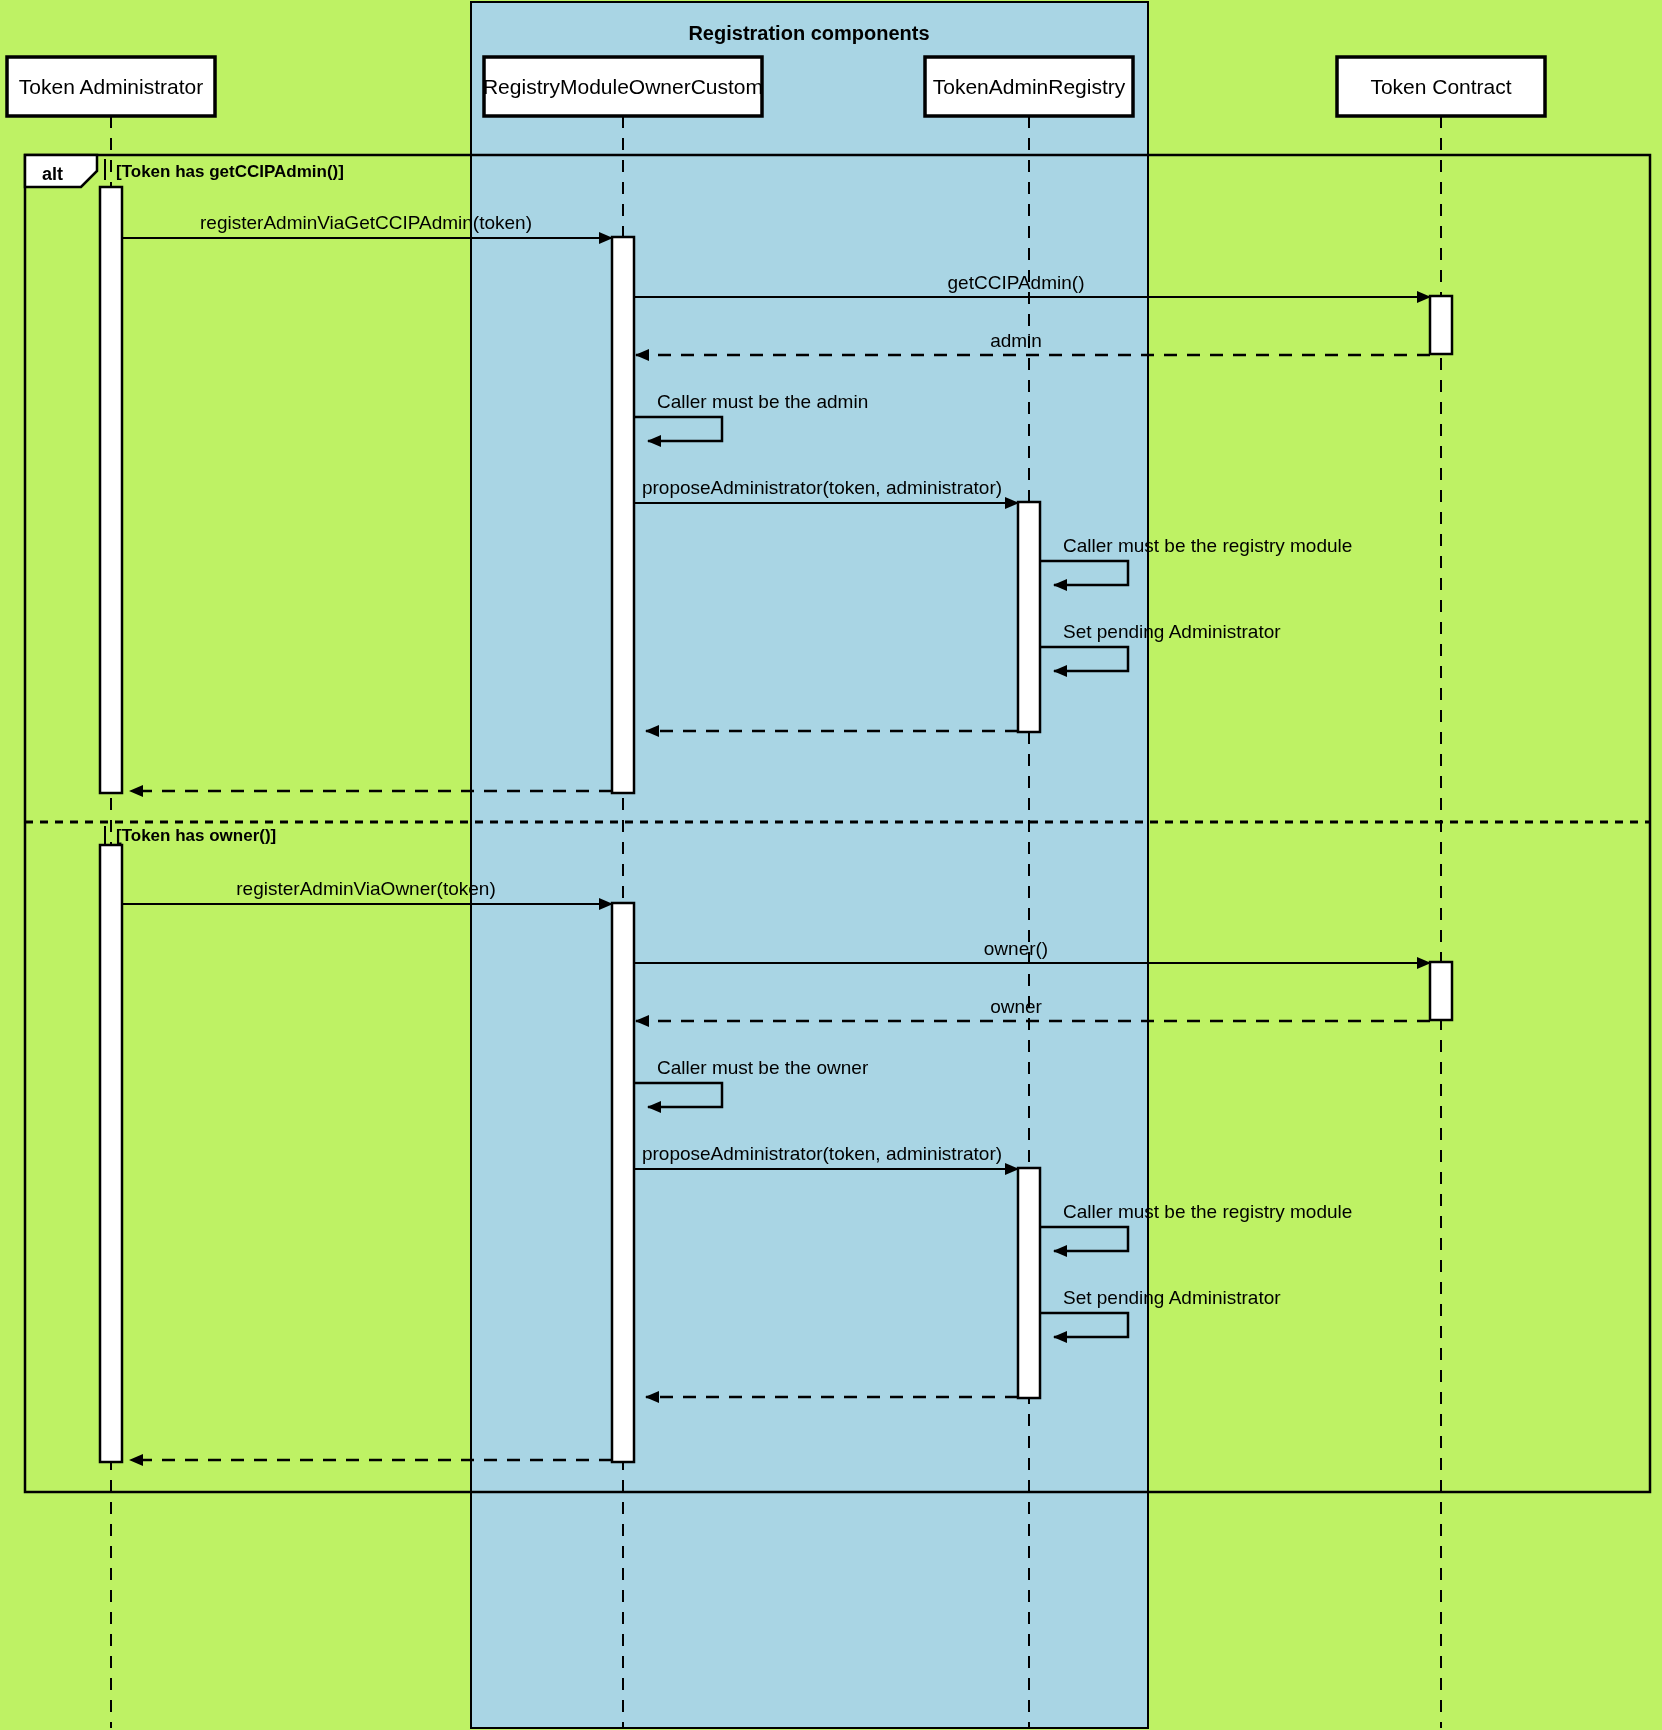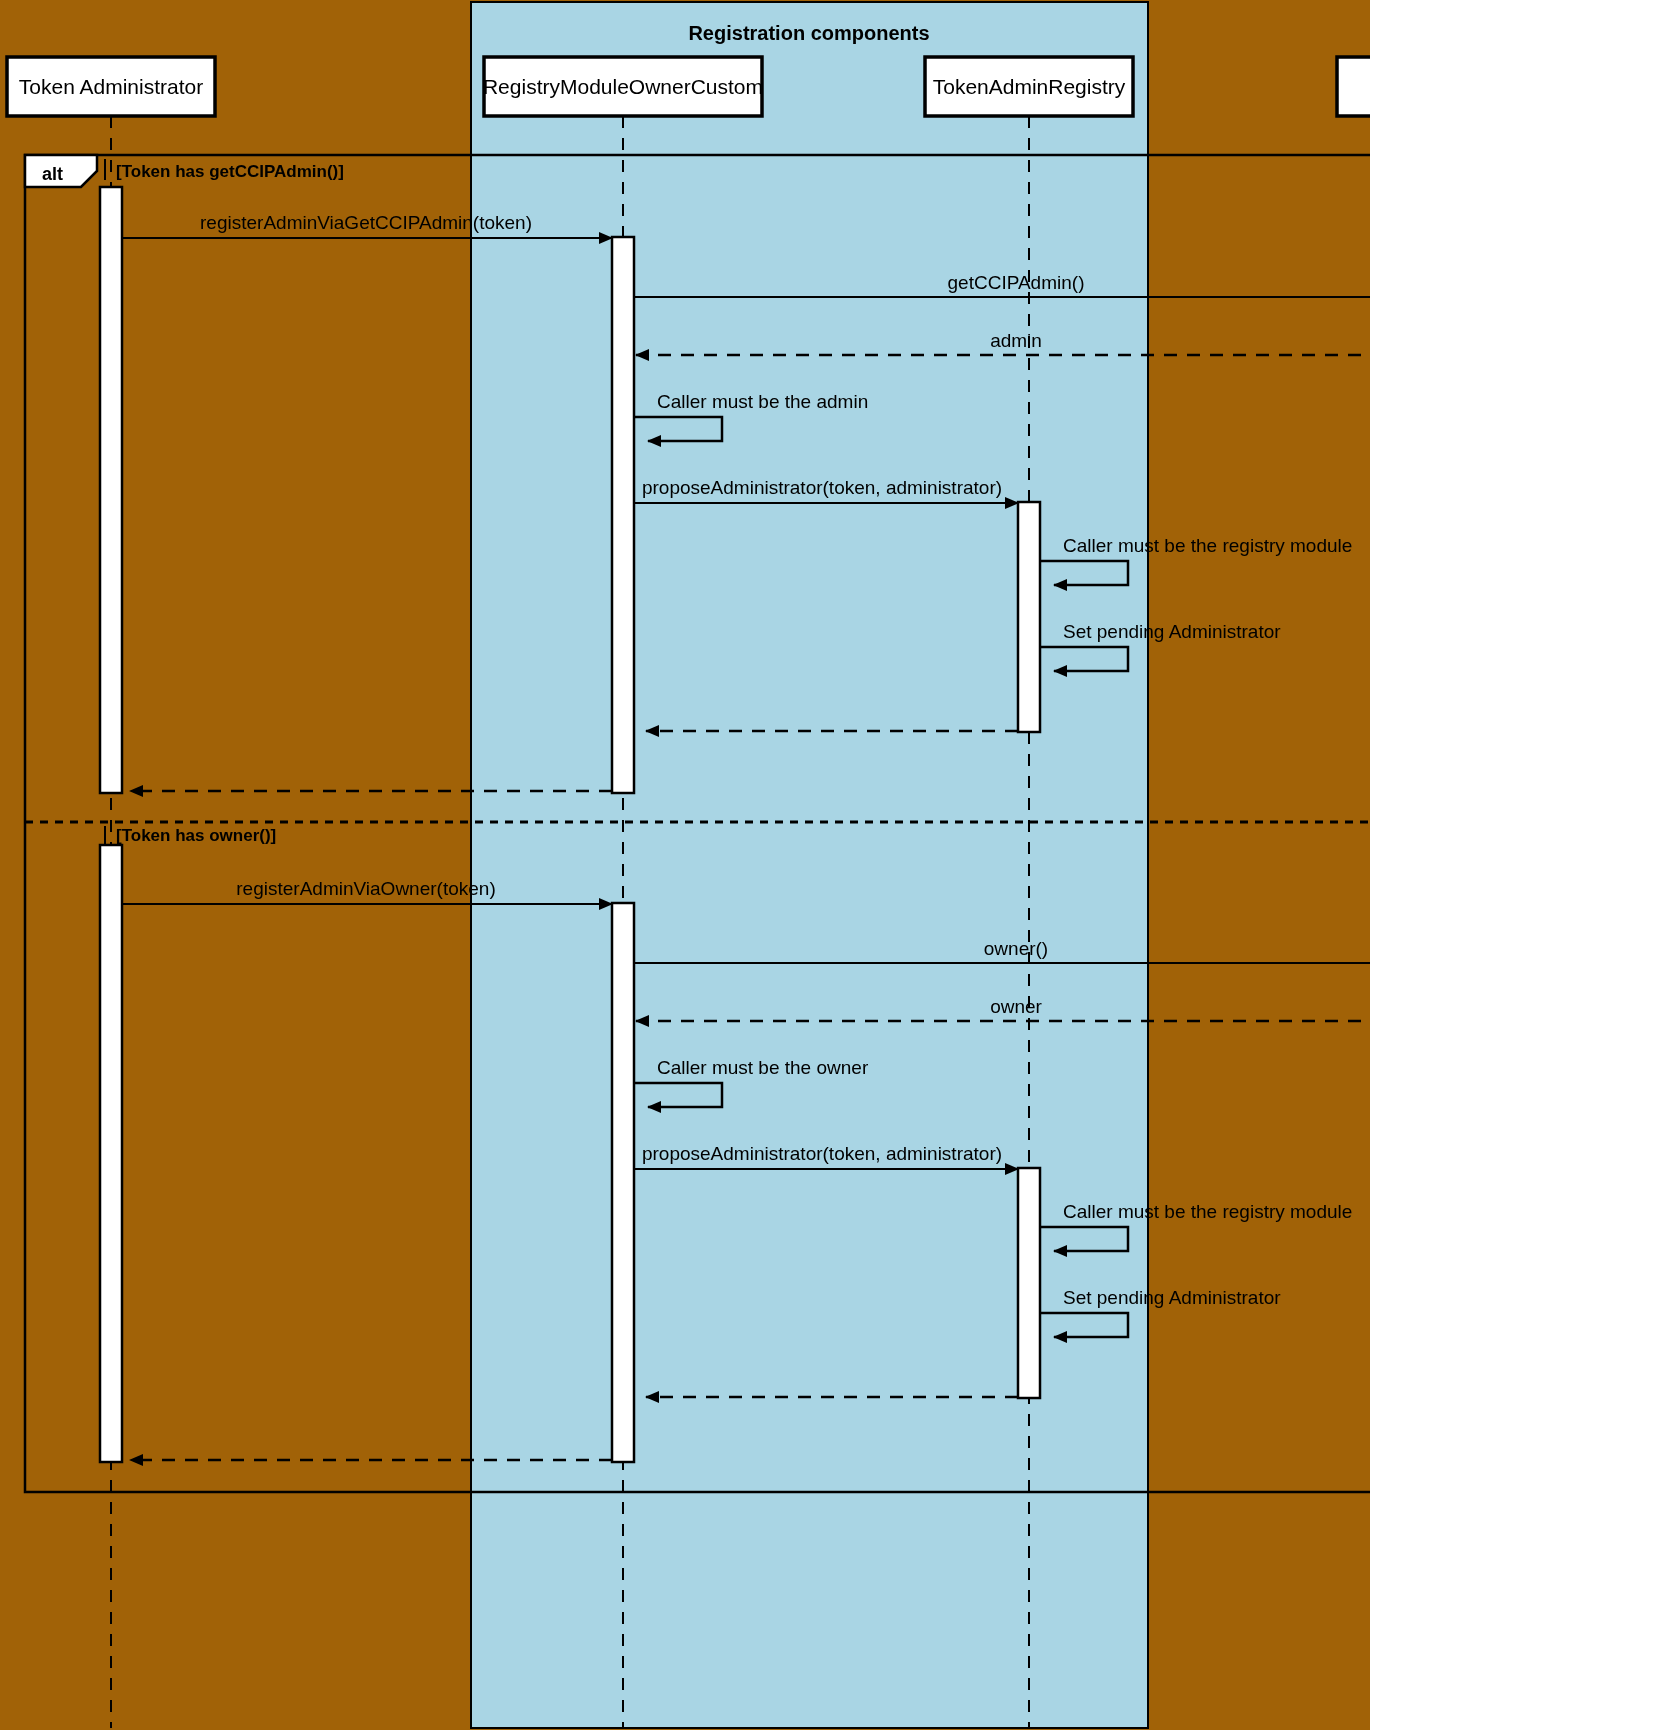--- a/index.html
+++ b/index.html
@@ -3,23 +3,23 @@
 <meta charset="utf-8">
 <style>
   html, body {
     margin: 0;
     padding: 0;
     background: #ffffff;
     font-family: "Liberation Sans", sans-serif;
   }
   #stage {
     position: relative;
-    width: 1370px;
+    width: 1662px;
     height: 1730px;
-    background: #a16207;
+    background: #bef264;
     overflow: hidden;
   }
   svg#diagram {
     position: absolute;
     left: 0;
     top: 0;
     width: 1662px;
     height: 1730px;
   }
   .lifeline-box {

